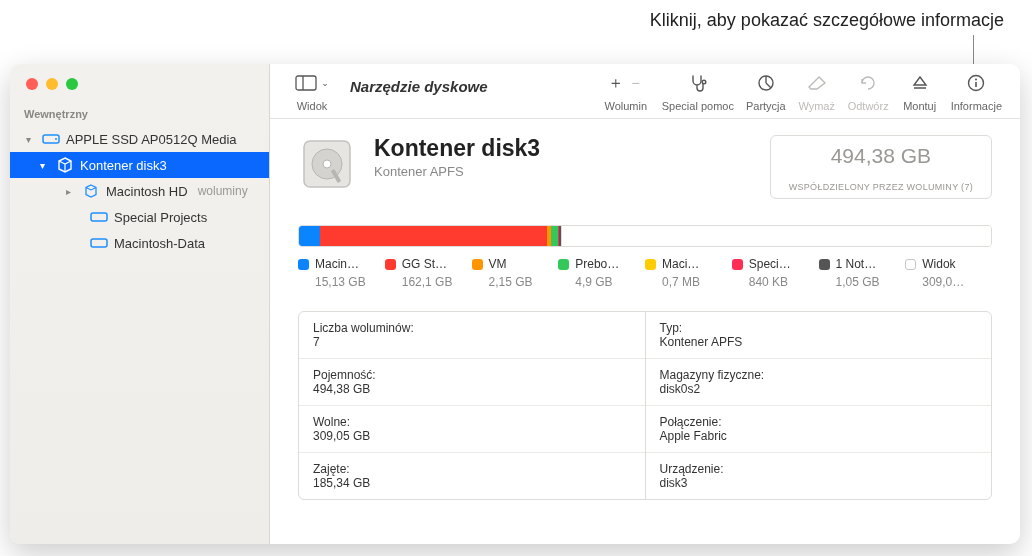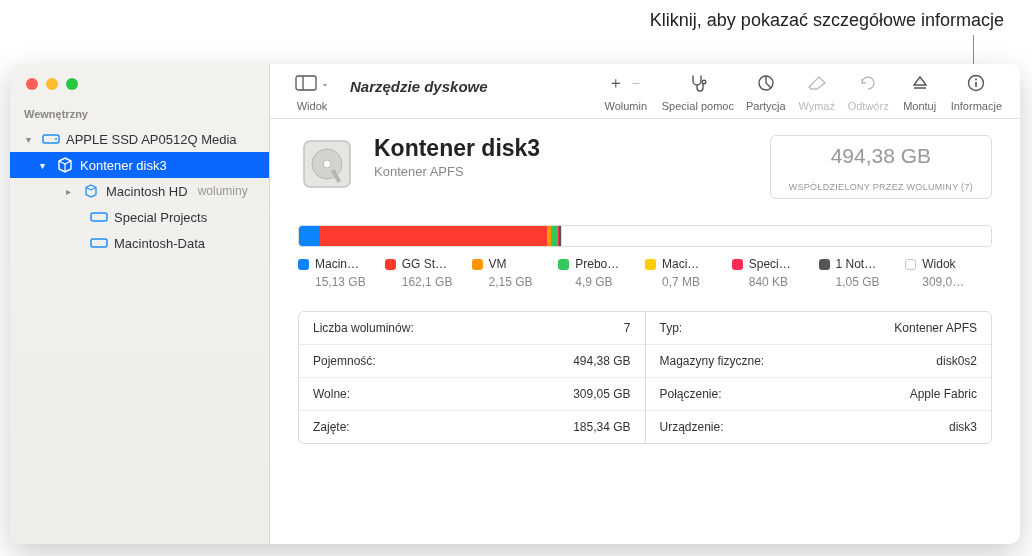--- a/index.html
+++ b/index.html
@@ -52,21 +52,21 @@
 .legend { display: flex; margin-top: 10px; gap: 0; }
 .leg-item { flex: 1; min-width: 0; padding-right: 8px; }
 .leg-top { display: flex; align-items: center; gap: 6px; font-size: 12px; color: #333; white-space: nowrap; overflow: hidden; text-overflow: ellipsis; }
 .sw { width: 11px; height: 11px; border-radius: 3px; flex-shrink: 0; }
 .sw.hollow { background: #fff; border: 1px solid #c8c6c2; }
 .leg-sub { font-size: 12px; color: #888; margin-top: 4px; margin-left: 17px; }
 
 .info-grid { display: flex; gap: 0; margin-top: 22px; border: 1px solid #dedcd8; border-radius: 6px; }
 .info-col { flex: 1; }
 .info-col:first-child { border-right: 1px solid #dedcd8; }
-.info-row { display: flex; justify-content: space-between; padding: 9px 14px; font-size: 12px; color: #333; }
+.info-row { display: flex; justify-content: space-between; padding: 9px 14px; font-size: 12px; color: #333; flex-direction: column; }
 .info-row + .info-row { border-top: 1px solid #eceae6; }
 .info-k { color: #333; } .info-v { color: #333; }
 </style>
 </head>
 <body>
 
 <div class="callout-wrap">
   <div class="callout-text">Kliknij, aby pokazać szczegółowe informacje</div>
   <div class="callout-line"></div>
 </div>

